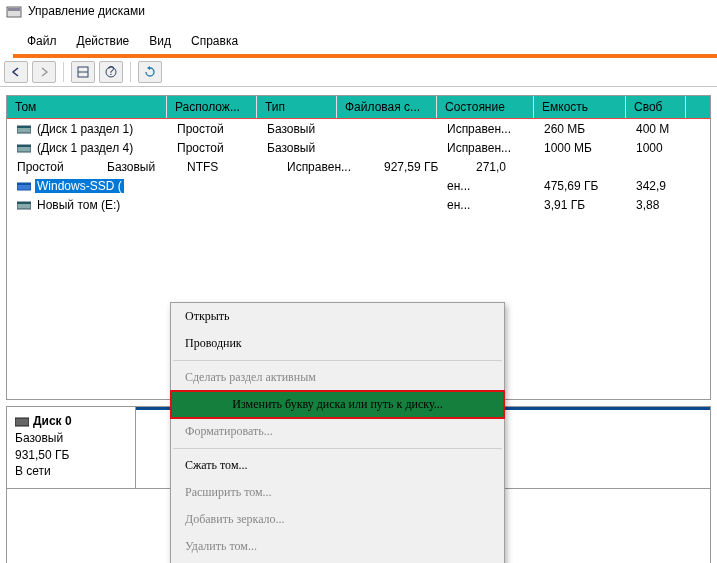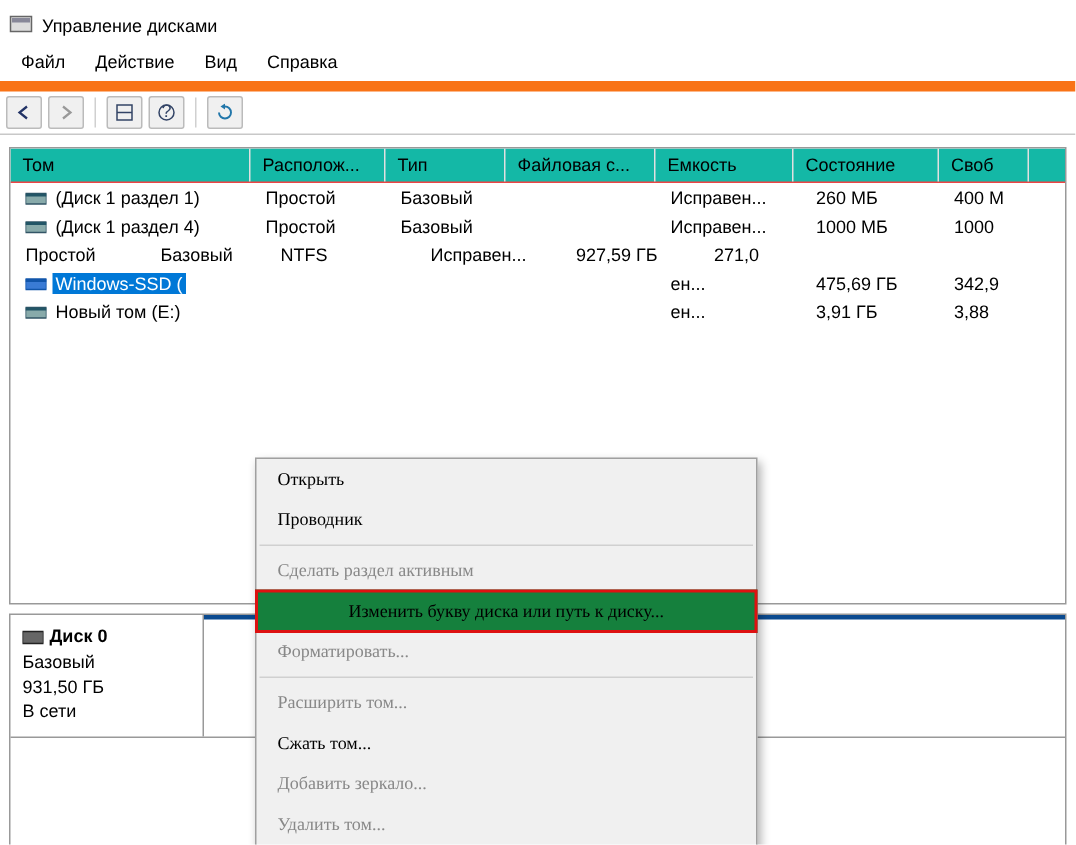--- a/index.html
+++ b/index.html
@@ -1,23 +1,23 @@
 <!DOCTYPE html>
 <html><head>
 <meta charset="utf-8">
 <style>
 * { box-sizing: border-box; margin: 0; padding: 0; font-family: "Segoe UI", Tahoma, sans-serif; font-size: 12px; }
 body { background: #fff; width: 717px; height: 563px; overflow: hidden; position: relative; }
 
-.titlebar { display: flex; align-items: flex-end; padding: 4px 6px; height: 28px; }
+.titlebar { display: flex; align-items: flex-start; padding: 4px 6px; height: 28px; }
 .titlebar .icon { width: 16px; height: 16px; margin-right: 6px; }
 .titlebar .icon svg { width: 16px; height: 16px; }
 .titlebar .title { color: #000; }
 
-.menubar { display: flex; padding: 2px 4px; border-bottom: 7px solid #f97316; }
+.menubar { display: flex; padding: 2px 4px; border-bottom: 4px solid #f97316; margin-left: 13px; }
 .menubar .item { padding: 4px 10px; cursor: default; }
 
 .toolbar { display: flex; padding: 3px 4px; gap: 4px; border-bottom: 1px solid #c8c8c8; align-items: center; }
 .toolbar .btn { width: 24px; height: 22px; border: 1px solid #bbb; background: #f0f0f0; display: flex; align-items: center; justify-content: center; border-radius: 2px; }
 .toolbar .sep { width: 1px; height: 20px; background: #d0d0d0; margin: 0 3px; }
 
 .content { position: relative; }
 
 .table-wrap { border: 1px solid #999; margin: 8px 6px 6px 6px; height: 305px; overflow: hidden; position: relative; }
 .table-head { display: flex; background: #14b8a6; border-bottom: 1px solid #ef4444; }
@@ -106,22 +106,22 @@
 </div>
 
 <div class="content">
 
   <div class="table-wrap">
     <div class="table-head">
       <div class="th c-tom">Том</div>
       <div class="th c-loc">Располож...</div>
       <div class="th c-type">Тип</div>
       <div class="th c-fs">Файловая с...</div>
+      <div class="th c-state">Состояние</div>
       <div class="th c-cap">Емкость</div>
-      <div class="th c-state">Состояние</div>
       <div class="th c-free">Своб</div>
     </div>
     <div class="table-body">
       <div class="row">
         <div class="cell c-tom"><span class="vol-icon"><svg class="disk-ic" viewBox="0 0 14 12">
                 <rect x="0" y="3" width="14" height="7" fill="#8aa" stroke="#356"></rect>
                 <rect x="0" y="3" width="14" height="2" fill="#256"></rect>
               </svg></span><span class="vol-name">(Диск 1 раздел 1)</span></div>
         <div class="cell c-loc">Простой</div>
         <div class="cell c-type">Базовый</div>
@@ -204,22 +204,22 @@
   </div>
 
   <div class="ctxmenu">
     <div class="mi">Открыть</div>
     <div class="mi">Проводник</div>
     <div class="msep"></div>
     <div class="mi disabled">Сделать раздел активным</div>
     <div class="mi hl">Изменить букву диска или путь к диску...</div>
     <div class="mi disabled">Форматировать...</div>
     <div class="msep"></div>
+    <div class="mi">Сжать том...</div>
     <div class="mi disabled">Расширить том...</div>
-    <div class="mi">Сжать том...</div>
     <div class="mi disabled">Добавить зеркало...</div>
     <div class="mi disabled">Удалить том...</div>
     <div class="msep"></div>
     <div class="mi">Свойства</div>
 
   </div>
 
 </div>
 
 </body></html>

